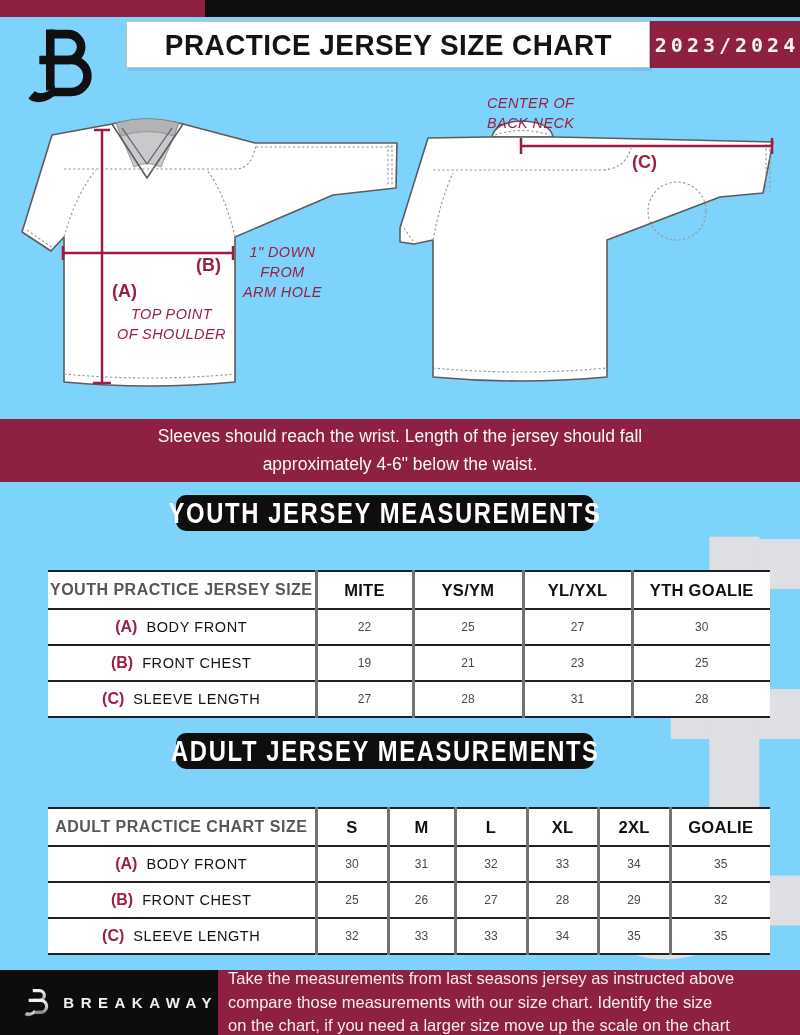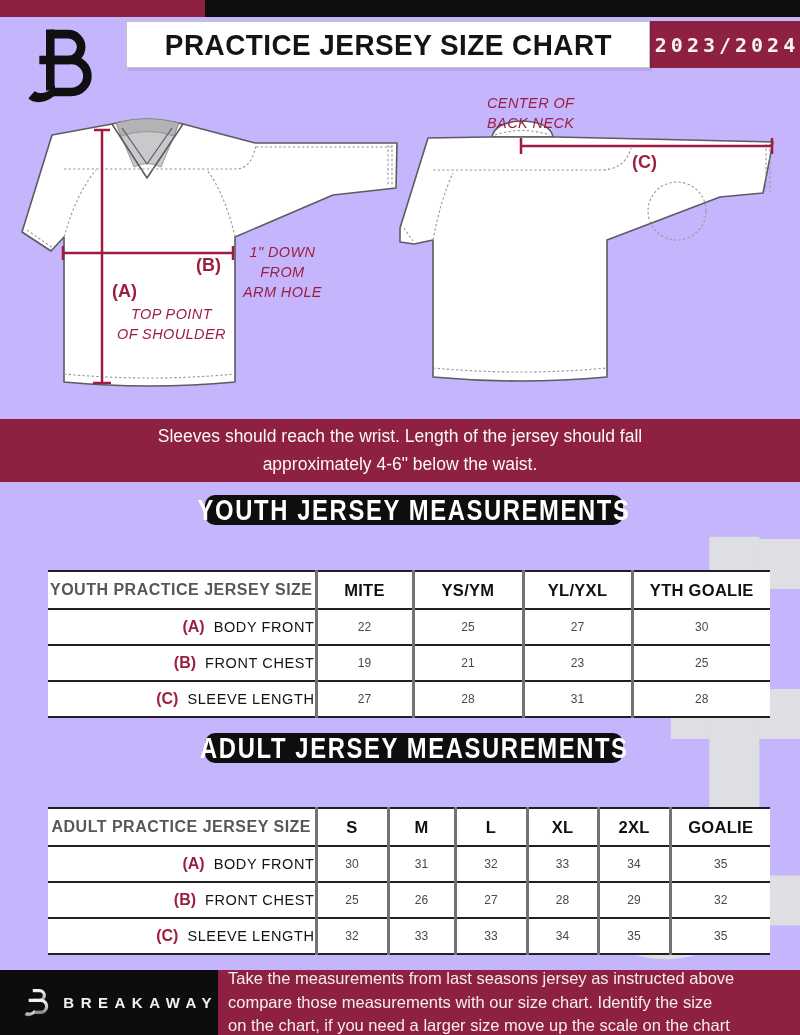--- a/index.html
+++ b/index.html
@@ -1,20 +1,20 @@
 <!DOCTYPE html>
 <html><head>
 <meta charset="utf-8">
 <style>
   * { margin:0; padding:0; box-sizing:border-box; }
   html,body { background:#ffffff; }
   body { font-family:"Liberation Sans", sans-serif; }
   #page {
     position:relative; width:800px; height:1035px;
-    background:#c4b5fd; overflow:hidden;
+    background:#7dd3fc; overflow:hidden;
   }
   
   .top-strip { position:absolute; top:0; left:0; width:800px; height:17px; }
   .top-strip .maroon { position:absolute; left:0; top:0; width:205px; height:17px; background:#8e2142; }
   .top-strip .black  { position:absolute; left:205px; top:0; width:595px; height:17px; background:#0e0e0f; }
   
   .title-box {
     position:absolute; left:126px; top:21px; width:524px; height:47px;
     background:#ffffff; border:1px solid #c2c2c6; box-shadow:2px 3px 0 rgba(0,0,0,.07);
     display:flex; align-items:center; justify-content:center; z-index:3;
@@ -46,21 +46,21 @@
   
   .notice {
     position:absolute; left:0; top:419px; width:800px; height:63px; background:#8e2142;
     display:flex; align-items:center; justify-content:center; z-index:2;
   }
   .notice .txt {
     color:#fbf7f8; font-size:17.5px; line-height:1.55; text-align:center; white-space:pre-line;
   }
   
   .section-banner {
-    position:absolute; left:205px; width:418px; height:30px; background:#0e0e0f;
+    position:absolute; left:176px; width:418px; height:36px; background:#0e0e0f;
     border-radius:10px; display:flex; align-items:center; justify-content:center; z-index:2;
   }
   .section-banner .txt {
     display:inline-block; transform:scaleX(.82);
     color:#ffffff; font-weight:bold; font-size:29px; letter-spacing:2px; white-space:nowrap;
   }
   .banner-youth { top:495px; }
   .banner-adult { top:733px; }
   .unit-line {
     position:absolute; left:0; width:800px; text-align:center;
@@ -76,21 +76,21 @@
   .table-adult { top:807px; }
   .size-table th, .size-table td {
     background:#ffffff; border-top:2px solid #202022; border-bottom:2px solid #202022;
     text-align:center; vertical-align:middle; padding:0;
   }
   .size-table th + th, .size-table td + td { border-left:3px solid #737373; }
   .size-table thead th { height:38px; }
   .size-table tbody td { height:36px; }
   th.label-col { font-weight:bold; font-size:16px; color:#57575b; letter-spacing:.5px; }
   th.size-col  { font-weight:bold; font-size:16.5px; color:#101012; letter-spacing:.3px; }
-  td.rowlabel  { text-align:right; white-space:nowrap; }
+  td.rowlabel  { text-align:center; white-space:nowrap; }
   td.rowlabel .tag { color:#9c1f40; font-weight:bold; font-size:16px; margin-right:9px; }
   td.rowlabel .lab { color:#141416; font-size:14.5px; letter-spacing:.6px; }
   td.val { font-size:12px; color:#48484c; }
   
   .watermark { position:absolute; left:598px; top:505px; width:420px; height:500px; color:#dedfe2; z-index:1; }
   
   .footer { position:absolute; left:0; top:970px; width:800px; height:65px; z-index:3; }
   .footer .brand-box {
     position:absolute; left:0; top:0; width:218px; height:65px; background:#0d0d0e;
     display:flex; align-items:center; padding-left:24px; gap:13px;
@@ -281,21 +281,21 @@
         <col style="width:268px">
         <col style="width:72px">
         <col style="width:67px">
         <col style="width:72px">
         <col style="width:71px">
         <col style="width:72px">
         <col style="width:100px">
       </colgroup>
     <thead>
       <tr>
-        <th class="label-col">ADULT PRACTICE JERSEY SIZE</th>
+        <th class="label-col">ADULT PRACTICE CHART SIZE</th>
         <th class="size-col">S</th>
         <th class="size-col">M</th>
         <th class="size-col">L</th>
         <th class="size-col">XL</th>
         <th class="size-col">2XL</th>
         <th class="size-col">GOALIE</th>
       </tr>
     </thead>
     <tbody>
       <tr>

